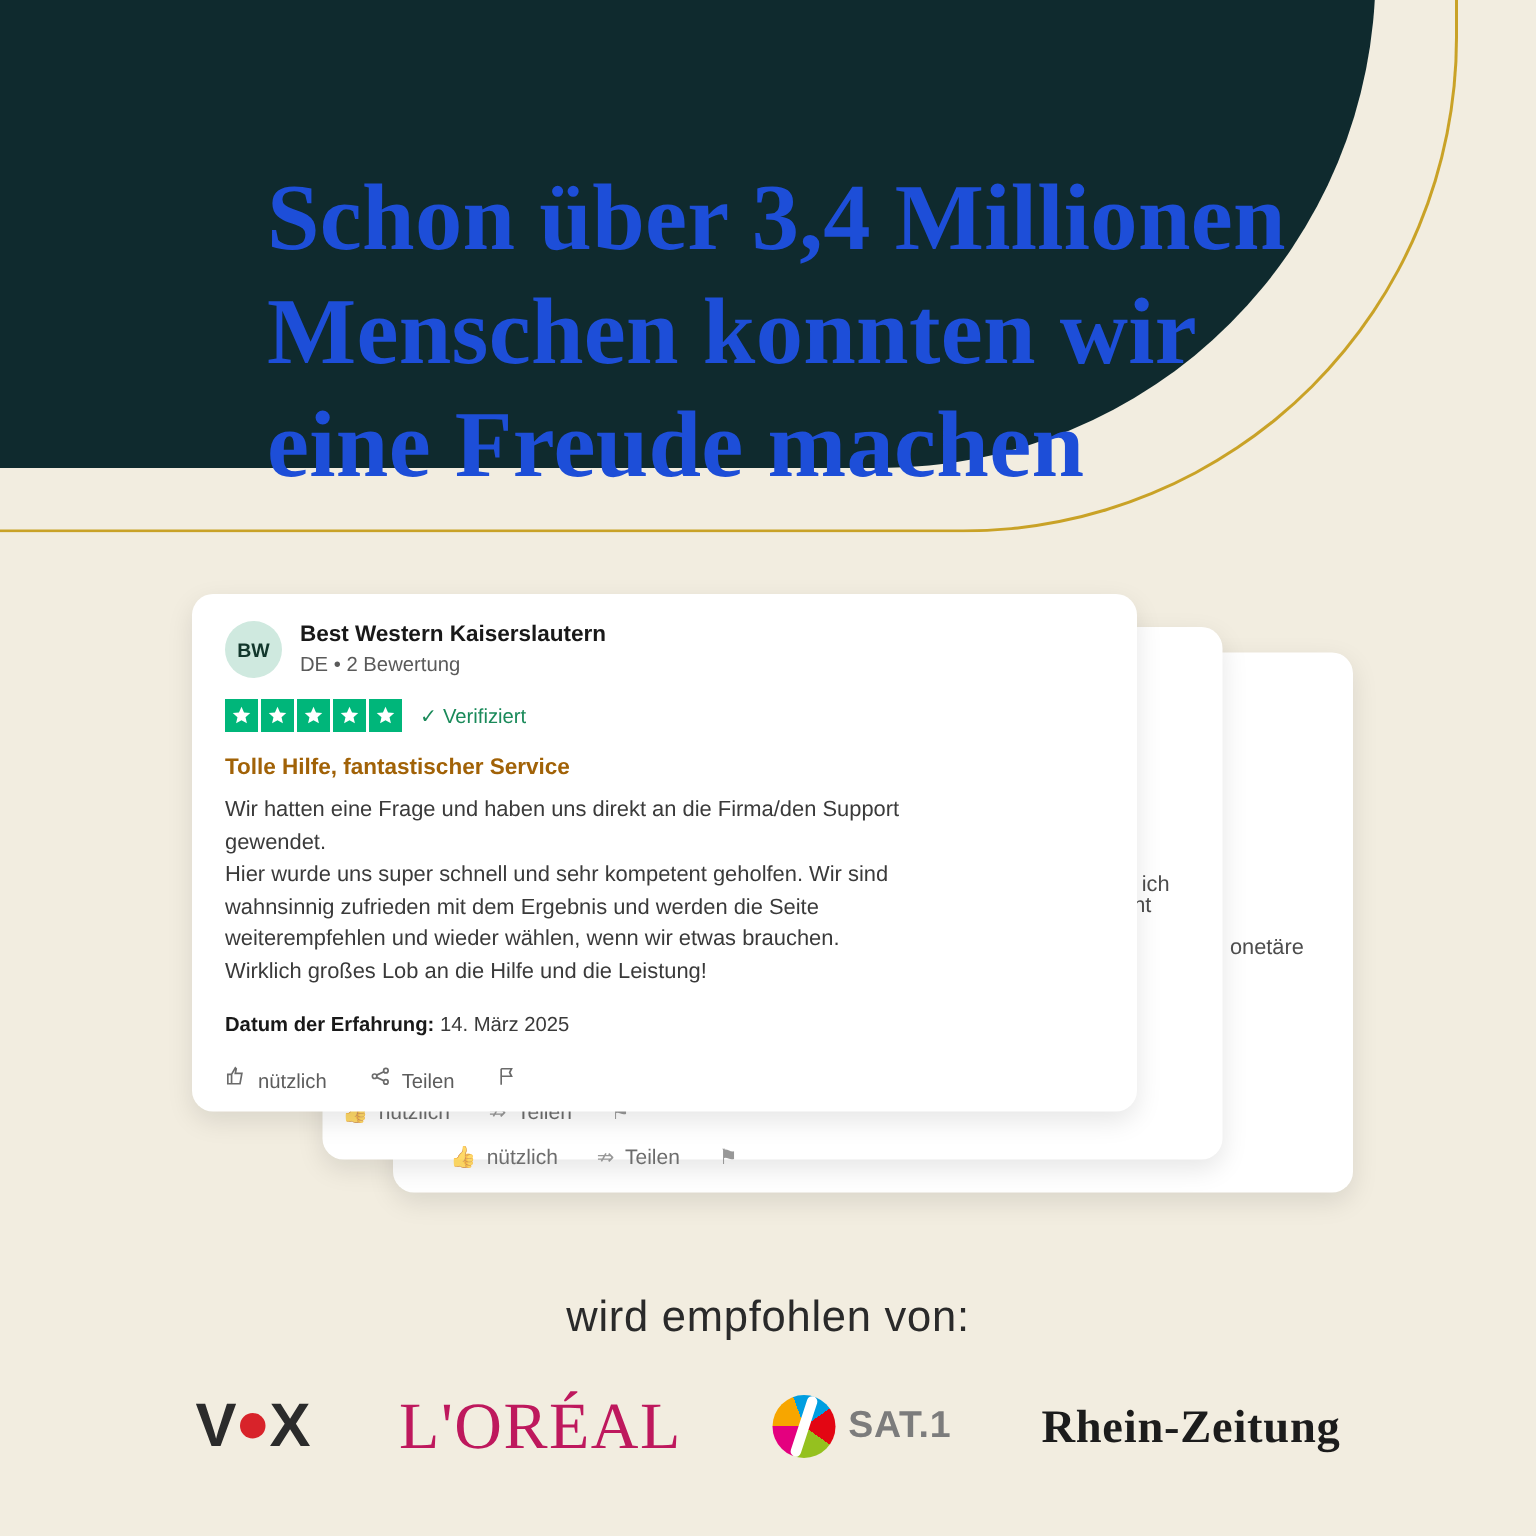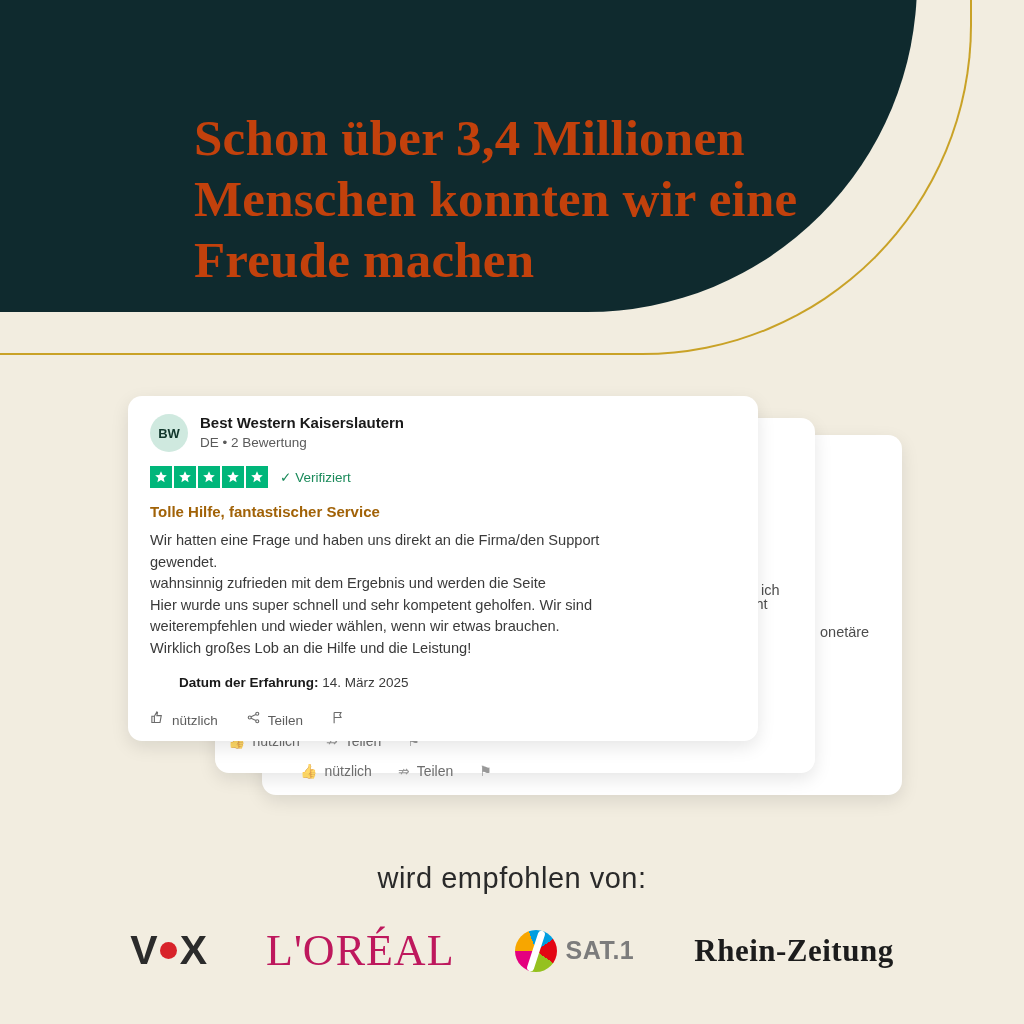--- a/index.html
+++ b/index.html
@@ -42,27 +42,27 @@
     left: -20px;
     width: 955px;
     height: 392px;
     background: #0f2a2e;
     border-bottom-right-radius: 330px;
     border-bottom-left-radius: 0;
     box-sizing: border-box;
   }
   .hero-title {
     position: absolute;
-    left: 194px;
+    left: 178px;
     top: 108px;
     width: 680px;
-    color: #c2410c;
+    color: #1d4ed8;
     font-family: "Liberation Serif", serif;
     font-weight: bold;
-    font-size: 51px;
+    font-size: 63px;
     line-height: 1.2;
     letter-spacing: 0.2px;
   }
 
   
   .cards {
     position: absolute;
     left: 0;
     top: 390px;
     width: 1024px;
@@ -187,21 +187,21 @@
     font-size: 14.6px;
     line-height: 21.5px;
     color: #3a3a3a;
     width: 500px;
   }
   .rev-date {
     margin-top: 16px;
     font-size: 13.5px;
     color: #3a3a3a;
   }
-  .rev-date b { color: #191919; margin-left: 29px; }
+  .rev-date b { color: #191919; }
   .rev-actions {
     display: flex;
     align-items: center;
     gap: 28px;
     margin-top: 20px;
     color: #5d5d5d;
     font-size: 13.5px;
   }
   .act {
     display: flex;
@@ -384,22 +384,22 @@
         <span>✓</span>
         <span>Verifiziert</span>
       </div>
     </div>
 
     <div class="rev-title">Tolle Hilfe, fantastischer Service</div>
 
     <div class="rev-body">
       <div>Wir hatten eine Frage und haben uns direkt an die Firma/den Support</div>
       <div>gewendet.</div>
+      <div>Hier wurde uns super schnell und sehr kompetent geholfen. Wir sind</div>
       <div>wahnsinnig zufrieden mit dem Ergebnis und werden die Seite</div>
-      <div>Hier wurde uns super schnell und sehr kompetent geholfen. Wir sind</div>
       <div>weiterempfehlen und wieder wählen, wenn wir etwas brauchen.</div>
       <div>Wirklich großes Lob an die Hilfe und die Leistung!</div>
     </div>
 
     <div class="rev-date">
       <b>Datum der Erfahrung:</b>
       <span>14. März 2025</span>
     </div>
 
     <div class="rev-actions">

